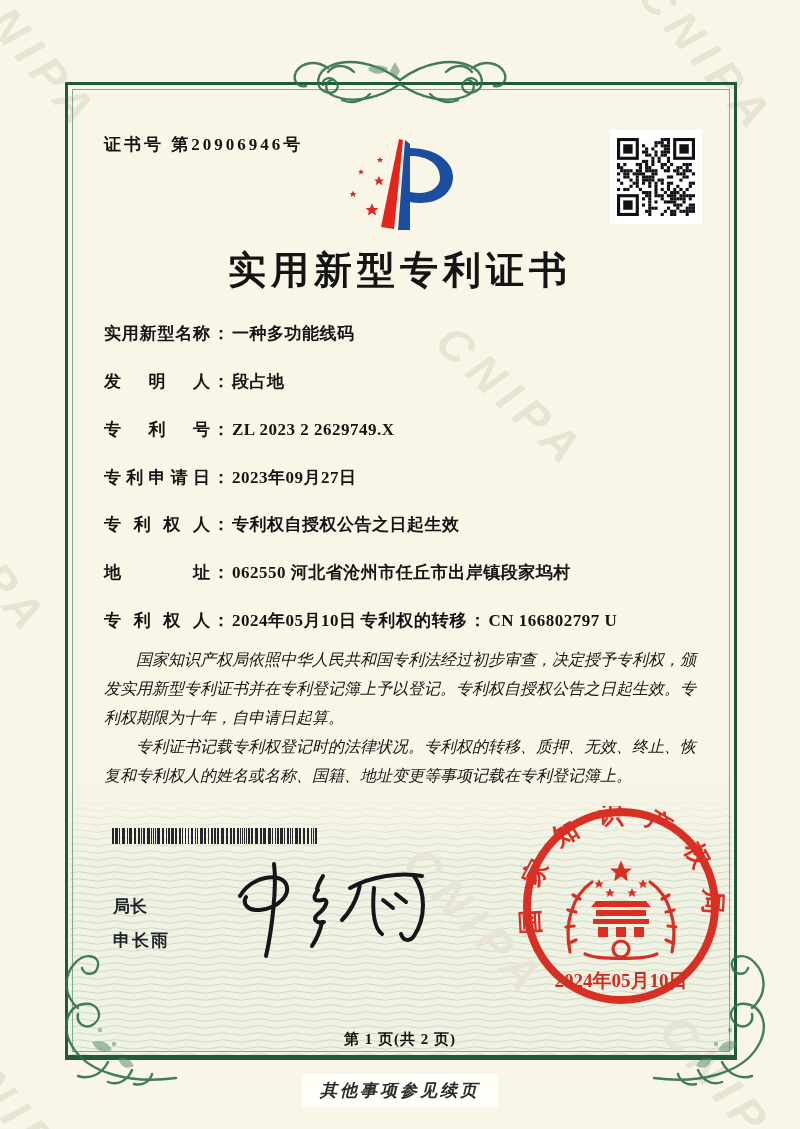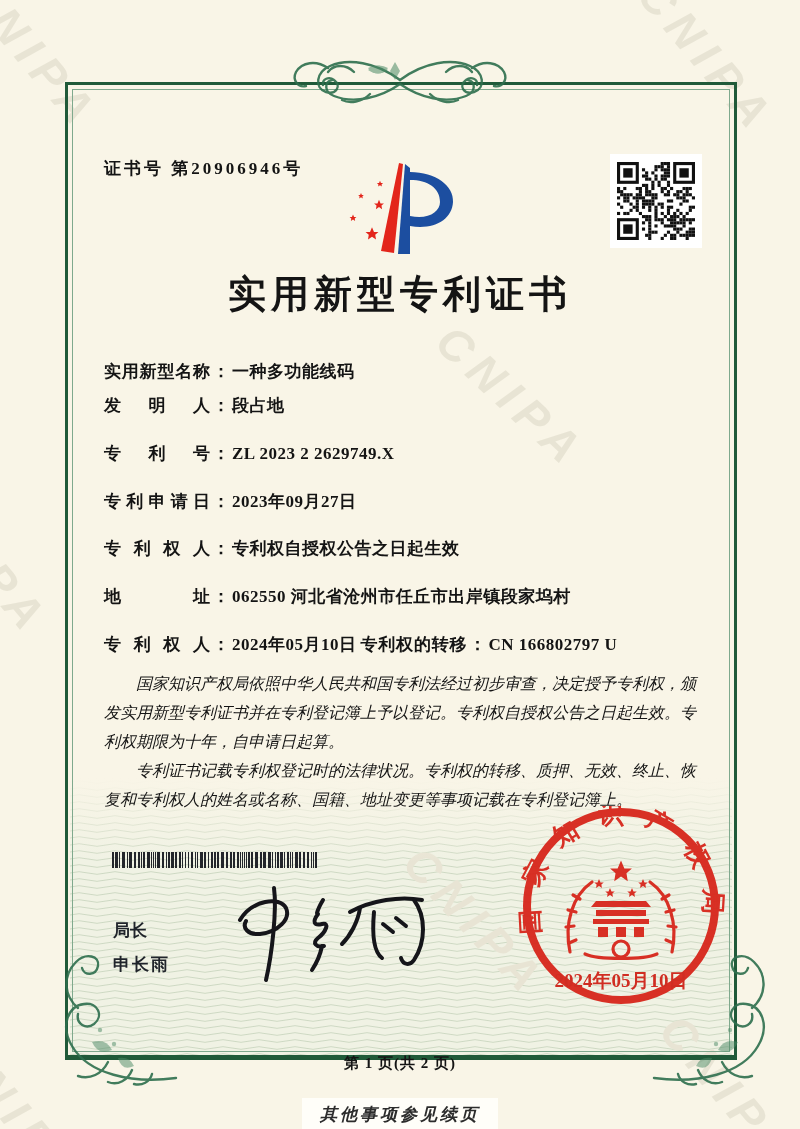--- a/index.html
+++ b/index.html
@@ -36,21 +36,21 @@
   .frame-outer{position:absolute;left:65px;top:82px;width:672px;height:978px;z-index:3;
                border:3px solid var(--frame-green);border-bottom-width:5px;box-sizing:border-box;}
   .frame-inner{position:absolute;left:72px;top:89px;width:658px;height:963px;z-index:3;
                border:1px solid var(--frame-green-light);box-sizing:border-box;}
   .ornament{position:absolute;z-index:4;}
   .fl-top{left:284px;top:50px;width:232px;height:62px;}
   .fl-bl{left:48px;top:946px;width:140px;height:140px;}
   .fl-br{left:642px;top:946px;width:140px;height:140px;transform:scaleX(-1);}
 
   
-  .content{position:absolute;inset:0;z-index:5;margin-top:24px;}
+  .content{position:absolute;inset:0;z-index:5;}
   .cert-number{position:absolute;left:104px;top:133px;font-size:17px;font-weight:600;letter-spacing:3px;}
   .logo{position:absolute;left:340px;top:136px;width:124px;height:100px;}
   .qr-box{position:absolute;left:610px;top:130px;width:92px;height:94px;background:#ffffff;
           display:flex;align-items:center;justify-content:center;}
   .title{position:absolute;left:0;top:245px;width:100%;text-align:center;
          font-size:38px;font-weight:700;letter-spacing:5px;}
 
   .frow{position:absolute;left:104px;font-size:17px;white-space:nowrap;}
   .flabel{display:inline-block;width:106px;font-weight:600;
           text-align:justify;text-align-last:justify;vertical-align:bottom;}
@@ -422,21 +422,21 @@
           <rect x="19" y="1" width="5" height="5" fill="#fff"></rect>
           <rect x="20" y="2" width="3" height="3" fill="#111"></rect>
           <rect x="0" y="18" width="7" height="7" fill="#111"></rect>
           <rect x="1" y="19" width="5" height="5" fill="#fff"></rect>
           <rect x="2" y="20" width="3" height="3" fill="#111"></rect>
         </svg>
     </div>
 
     <div class="title">实用新型专利证书</div>
 
-    <div class="frow" style="top:336px">
+    <div class="frow" style="top:322px">
       <span class="flabel">实用新型名称</span><span class="fcolon">：</span><span class="fval">一种多功能线码</span>
     </div>
     <div class="frow" style="top:370px">
       <span class="flabel">发明人</span><span class="fcolon">：</span><span class="fval">段占地</span>
     </div>
     <div class="frow" style="top:418px">
       <span class="flabel">专利号</span><span class="fcolon">：</span><span class="fval">ZL 2023 2 2629749.X</span>
     </div>
     <div class="frow" style="top:466px">
       <span class="flabel">专利申请日</span><span class="fcolon">：</span><span class="fval">2023年09月27日</span>

